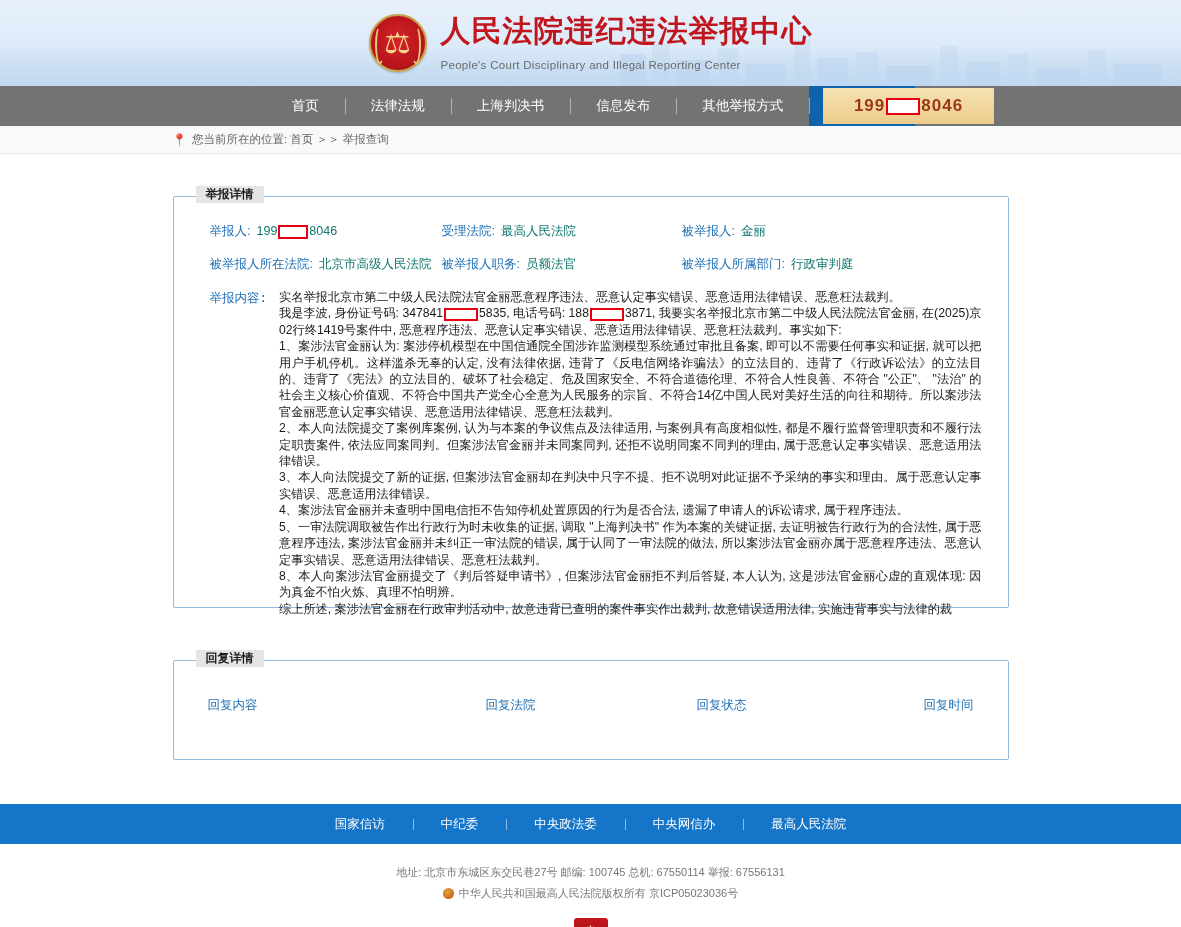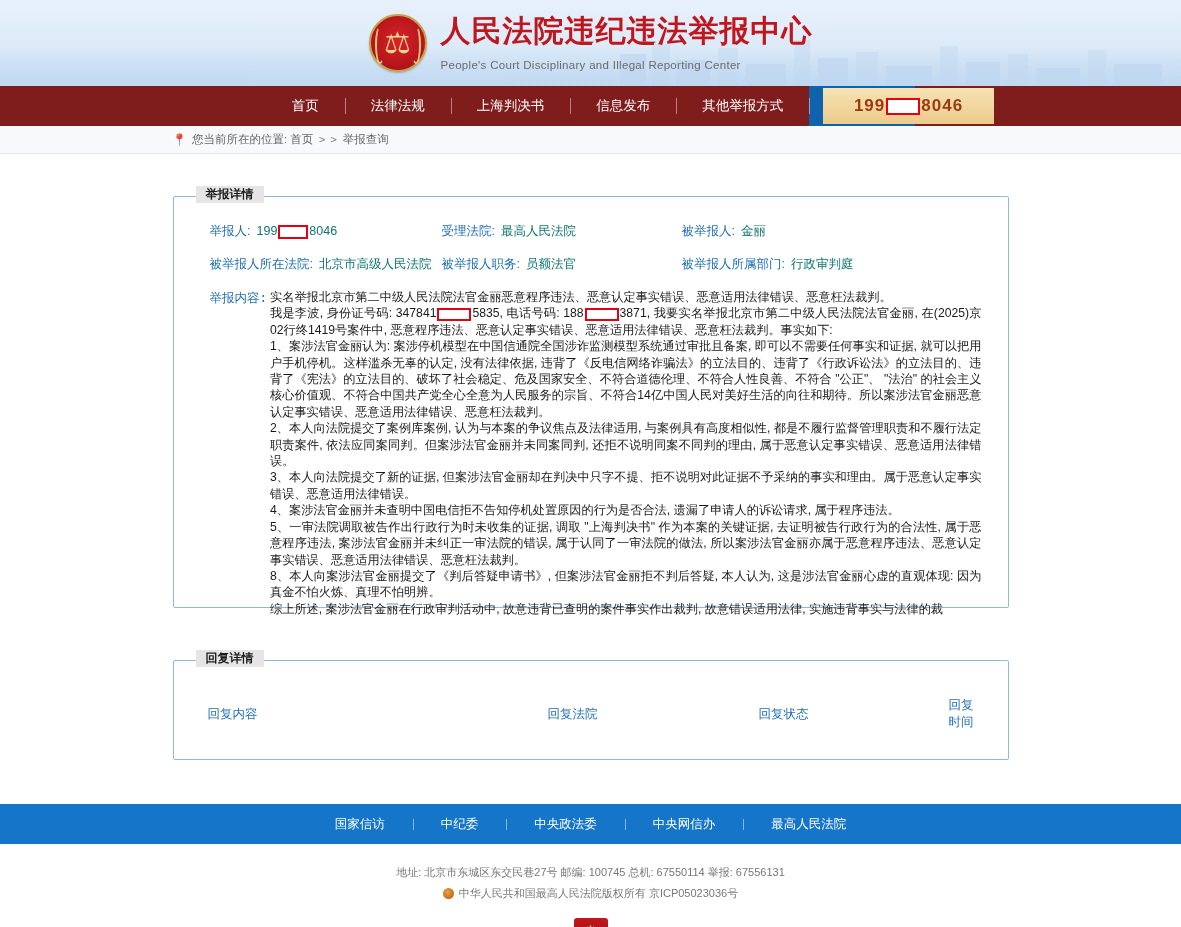--- a/index.html
+++ b/index.html
@@ -82,21 +82,21 @@
     font-size: 11.5px;
     color: #6b6b6b;
     letter-spacing: 0.3px;
     margin-top: 12px;
   }
 
   
   .nav {
     position: relative;
     height: 40px;
-    background: #7f1d1d;
+    background: #737373;
     display: flex;
     align-items: center;
     justify-content: center;
   }
   .nav-list {
     display: flex;
     align-items: stretch;
     height: 40px;
   }
   .nav-item {
@@ -204,21 +204,21 @@
   .f-c3 { width: 260px; }
   .field-value .redact { width: 30px; height: 14px; margin: 0 1px; }
 
   .content-block {
     display: flex;
     padding: 0 26px 0 36px;
   }
   .content-label {
     color: #1f6fb5;
     white-space: nowrap;
-    margin-right: 3px;
+    margin-right: 12px;
     font-size: 12.5px;
     flex: none;
     padding-top: 1px;
     font-family: Liberation Mono, monospace;
   }
   .content-body {
     font-size: 12.2px;
     line-height: 16.4px;
     color: #1a1a1a;
     text-align: justify;
@@ -227,21 +227,21 @@
   .content-body .redact { width: 34px; height: 13px; margin: 0 1px; }
 
   .reply-head {
     display: flex;
     align-items: center;
     padding: 36px 30px 0 34px;
     font-size: 12.5px;
     color: #1f6fb5;
   }
   .reply-col { flex: none; }
-  .rc1 { width: 340px; }
+  .rc1 { width: 278px; }
   .rc2 { width: 211px; }
   .rc3 { width: 185px; text-align: left; }
   .rc4 { flex: 1; text-align: right; padding-right: 4px; }
 
   
   .footer-links {
     margin-top: 44px;
     height: 40px;
     background: #1575c9;
     display: flex;

